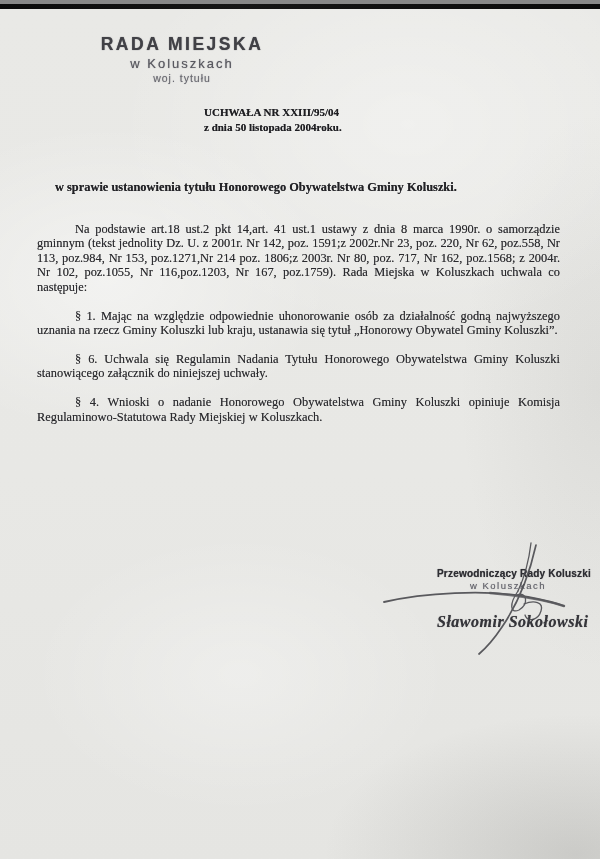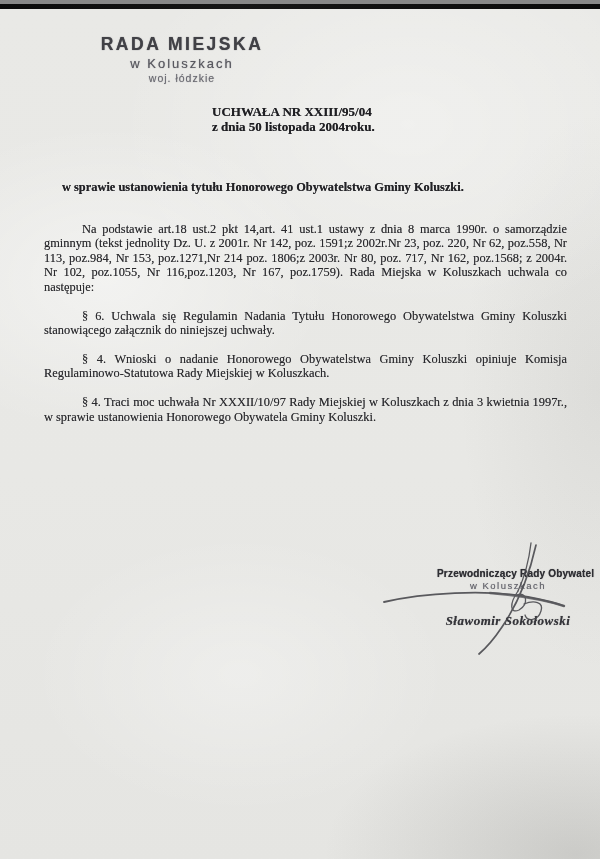--- a/index.html
+++ b/index.html
@@ -40,27 +40,27 @@
     white-space: nowrap;
   }
   .letterhead .region {
     font-family: "Liberation Sans", "DejaVu Sans", sans-serif;
     font-size: 10.5px; letter-spacing: 1px; color: #6a6a71;
     text-shadow: 0 0 1px rgba(100,100,108,0.6); margin-top: 1px;
     white-space: nowrap;
   }
   
   .title-block {
-    position: absolute; left: 212px; top: 101px;
-    font-weight: bold; font-size: 13px; line-height: 14.6px;
+    position: absolute; left: 204px; top: 101px;
+    font-weight: bold; font-size: 11px; line-height: 14.6px;
     color: #1e1e22; text-shadow: 0 0 0.6px rgba(30,30,34,0.7);
   }
   
   .content {
-    position: absolute; left: 44px; top: 176px; width: 523px;
+    position: absolute; left: 37px; top: 176px; width: 523px;
     font-size: 12.4px; line-height: 14.6px; color: #2a2a2e;
     text-align: justify; text-shadow: 0 0 0.5px rgba(42,42,46,0.55);
   }
   .subject {
     font-weight: bold; color: #222226; margin: 0 0 27px 18px;
     text-align: left; text-shadow: 0 0 0.6px rgba(30,30,34,0.7);
   }
   .para { margin: 0 0 14px 0; text-indent: 38px; }
   
   .sig-block {
@@ -73,53 +73,53 @@
     letter-spacing: 0.2px; white-space: nowrap;
     text-shadow: 0 0 0.8px rgba(46,46,51,0.8);
   }
   .sig-stamp-place {
     font-family: "Liberation Sans", "DejaVu Sans", sans-serif;
     font-size: 9.5px; color: #63636b; letter-spacing: 1.5px;
     margin-top: 1px; text-shadow: 0 0 0.8px rgba(99,99,107,0.6);
   }
   .sig-name {
     margin-top: 22px; font-style: italic; font-weight: bold;
-    font-size: 13px; color: #35353a; letter-spacing: 0.5px;
+    font-size: 16px; color: #35353a; letter-spacing: 0.5px;
     text-shadow: 0 0 0.7px rgba(53,53,58,0.7); white-space: nowrap;
   }
   .sig-svg { position: absolute; left: 378px; top: 538px; pointer-events: none; }
 </style>
 </head>
 <body>
 
 <div class="page">
 
   <div class="scan-top-edge"></div>
 
   <div class="letterhead">
     <div class="org">RADA MIEJSKA</div>
     <div class="place">w Koluszkach</div>
-    <div class="region">woj. łódzkie</div>
+    <div class="region">woj. tytułu</div>
   </div>
 
   <div class="title-block">
     <div>UCHWAŁA NR XXIII/95/04</div>
     <div>z dnia 50 listopada 2004roku.</div>
   </div>
 
   <div class="content">
     <div class="subject">w sprawie ustanowienia tytułu Honorowego Obywatelstwa Gminy Koluszki.</div>
     <div class="para">Na podstawie art.18 ust.2 pkt 14,art. 41 ust.1 ustawy z dnia 8 marca 1990r. o samorządzie gminnym (tekst jednolity Dz. U. z 2001r. Nr 142, poz. 1591;z 2002r.Nr 23, poz. 220, Nr 62, poz.558, Nr 113, poz.984, Nr 153, poz.1271,Nr 214 poz. 1806;z 2003r. Nr 80, poz. 717, Nr 162, poz.1568; z 2004r. Nr 102, poz.1055, Nr 116,poz.1203, Nr 167, poz.1759). Rada Miejska w Koluszkach uchwala co następuje:</div>
+    <div class="para">§ 1. Mając na względzie odpowiednie uhonorowanie osób za działalność godną najwyższego uznania na rzecz Gminy Koluszki lub kraju, ustanawia się tytuł „Honorowy Obywatel Gminy Koluszki”.</div>
     <div class="para">§ 6. Uchwala się Regulamin Nadania Tytułu Honorowego Obywatelstwa Gminy Koluszki stanowiącego załącznik do niniejszej uchwały.</div>
     <div class="para">§ 4. Wnioski o nadanie Honorowego Obywatelstwa Gminy Koluszki opiniuje Komisja Regulaminowo-Statutowa Rady Miejskiej w Koluszkach.</div>
-    <div class="para">§ 4. Traci moc uchwała Nr XXXII/10/97 Rady Miejskiej w Koluszkach z dnia 3 kwietnia 1997r., w sprawie ustanowienia Honorowego Obywatela Gminy Koluszki.</div>
   </div>
 
   <div class="sig-block">
-    <div class="sig-stamp-title">Przewodniczący Rady Obywatel</div>
+    <div class="sig-stamp-title">Przewodniczący Rady Koluszki</div>
     <div class="sig-stamp-place">w Koluszkach</div>
     <div class="sig-name">Sławomir Sokołowski</div>
   </div>
 
   <svg class="sig-svg" width="200" height="130" viewBox="0 0 200 130">
     <g fill="none" stroke="#46464b" stroke-linecap="round" opacity="0.88">
 
       <path d="M 6 60 C 45 51, 108 47, 150 55 C 166 58, 178 61, 186 64" stroke-width="1.8"></path>
       <path d="M 112 51 C 145 54, 170 59, 186 64" stroke-width="2.4" opacity="0.8"></path>
 

